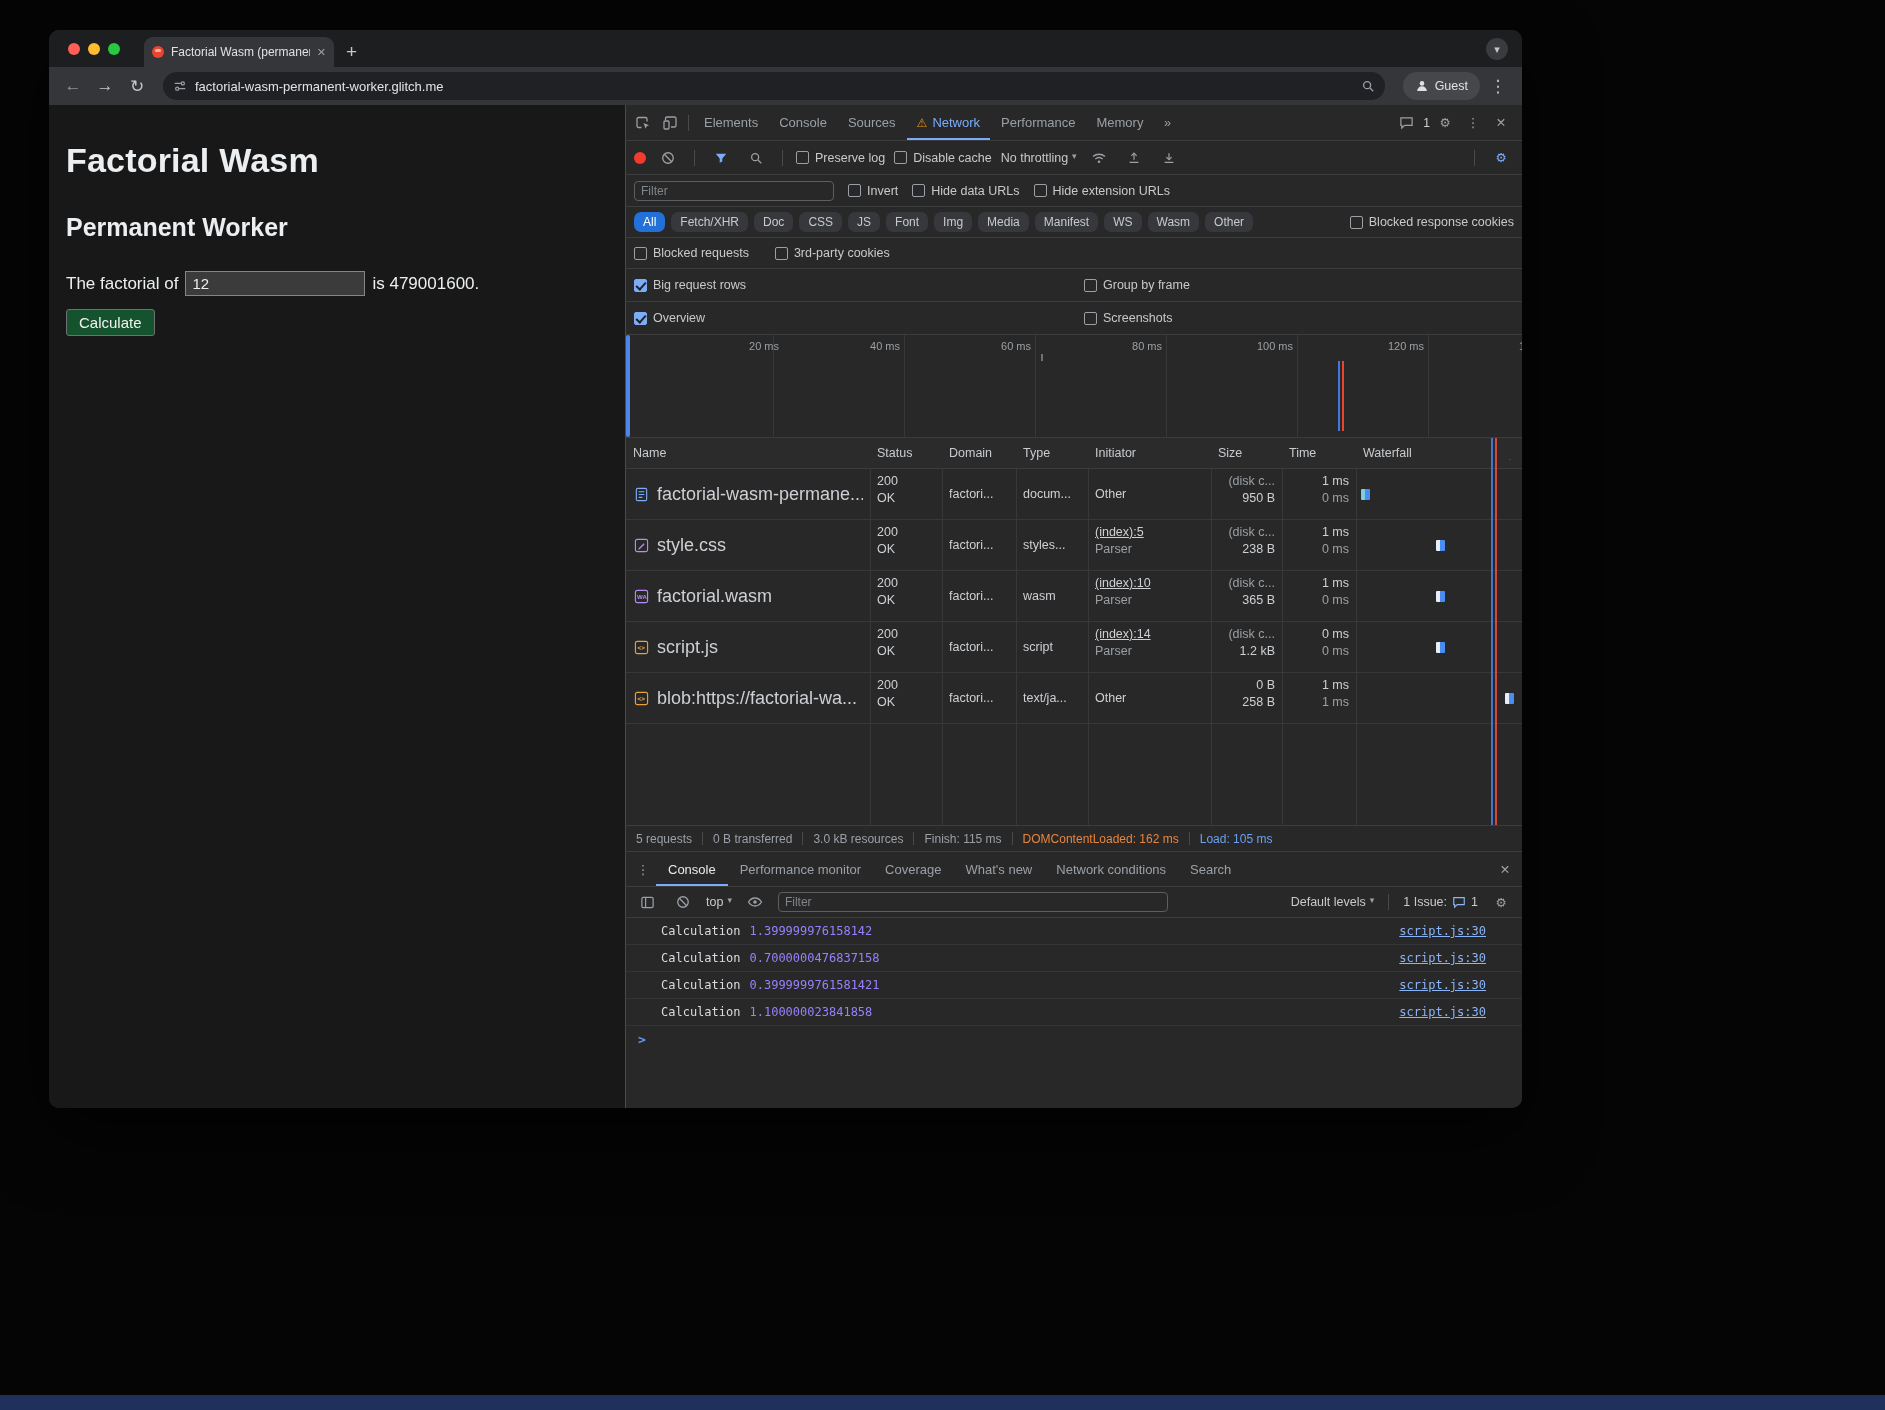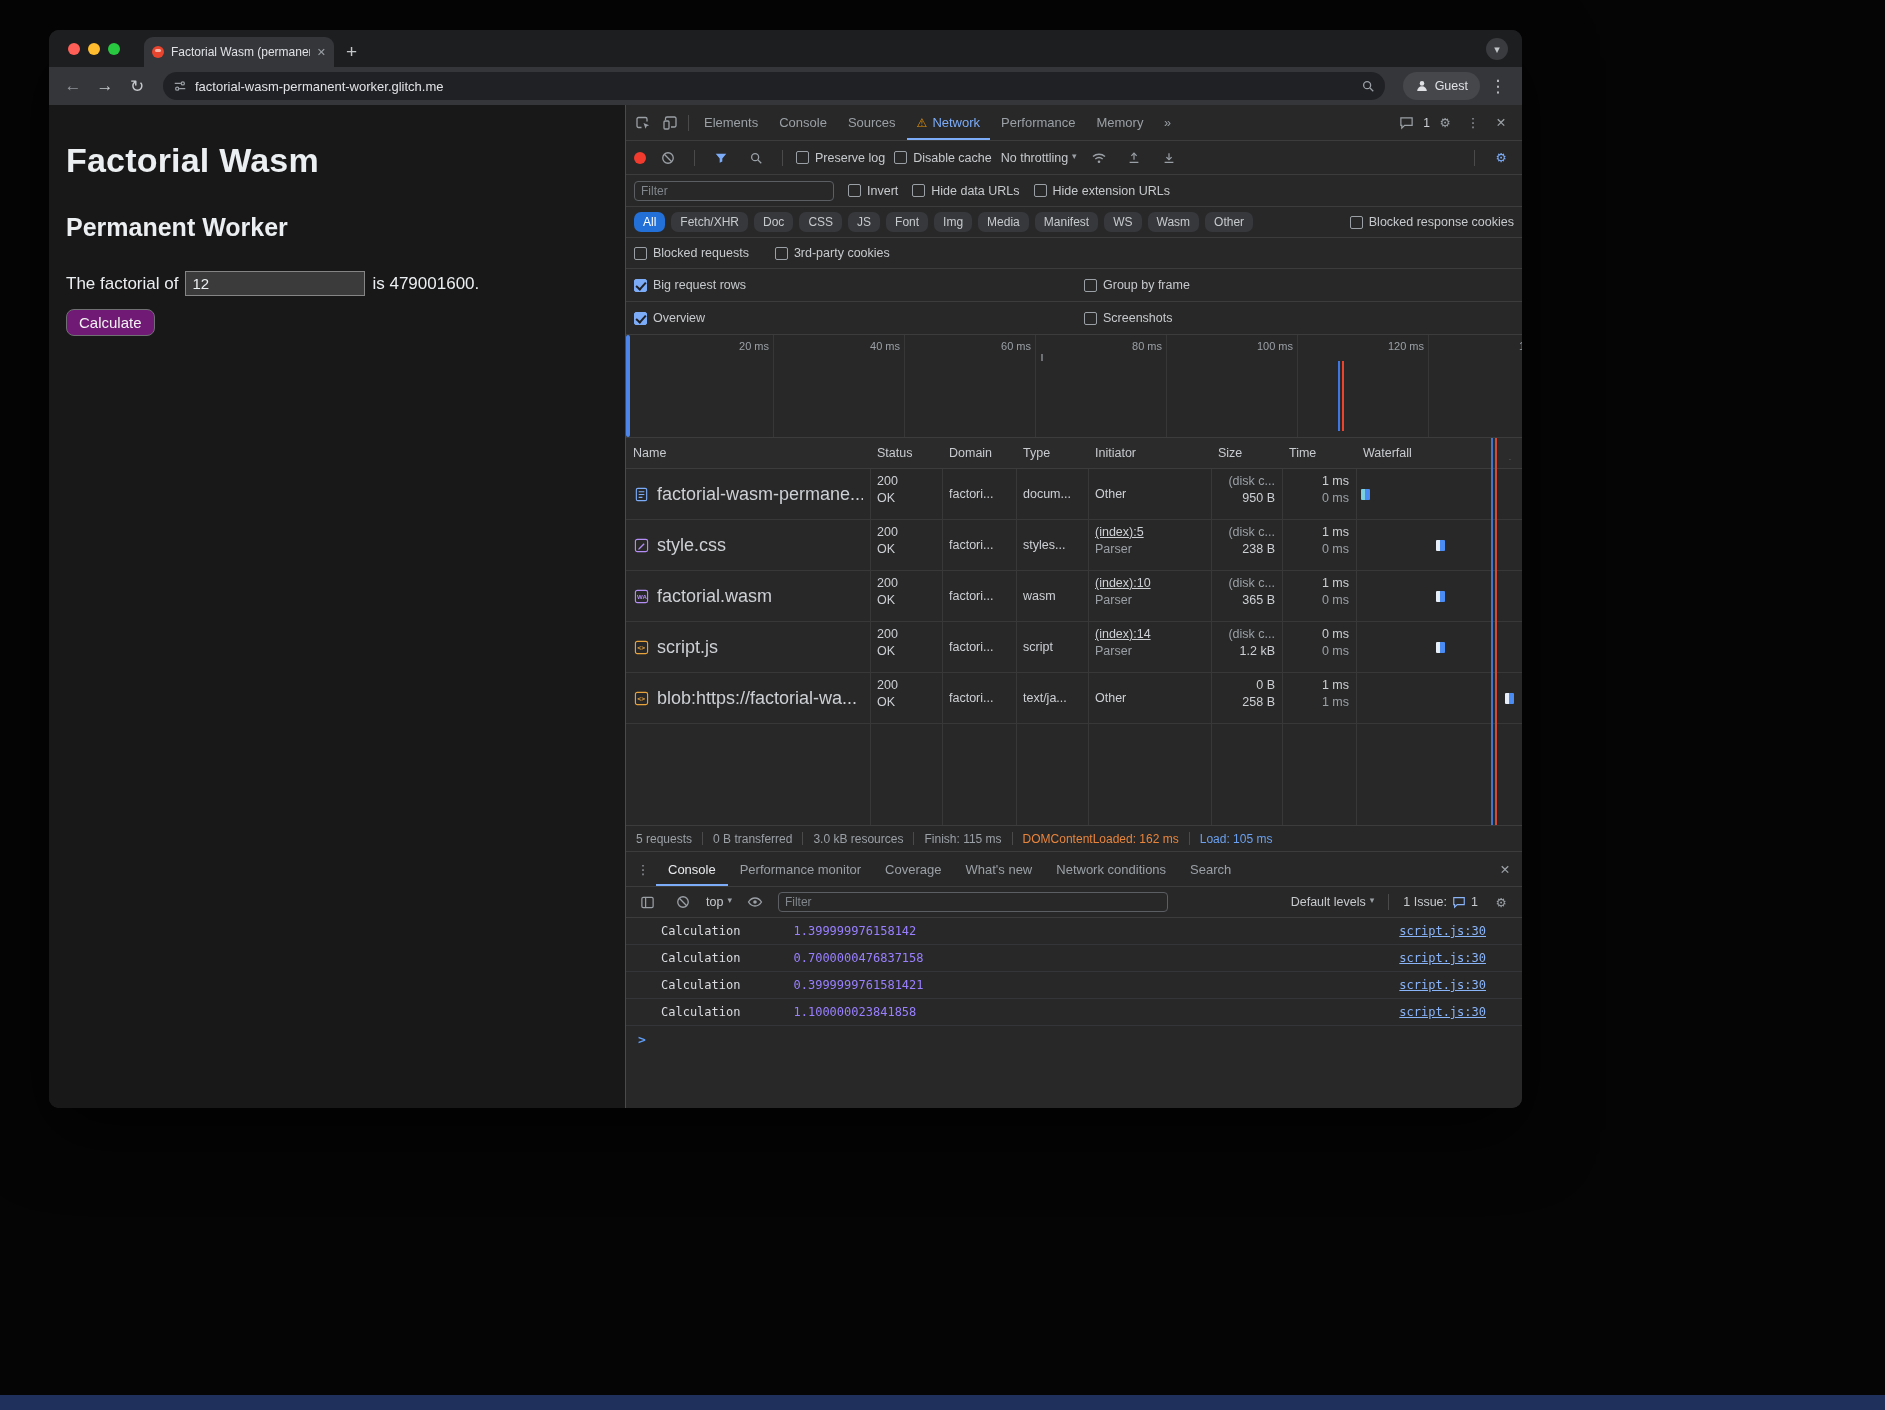--- a/index.html
+++ b/index.html
@@ -51,22 +51,22 @@
   
   .content { flex:1; display:flex; min-height:0; }
 
   
   .page { width:576px; flex:none; background:#181818; color:#eceff1; padding:6px 16px; }
   .page h1 { font-size:34px; font-weight:700; margin:30px 0 0 1px; letter-spacing:.2px; }
   .page h2 { font-size:25px; font-weight:700; margin:33px 0 0 1px; }
   .fact-row { margin:29px 0 0 1px; font-size:17px; display:flex; align-items:center; gap:7px; }
   .fact-input { width:180px; height:25px; background:#3b3b3b; border:1px solid #858585;
                 color:#eceff1; font-size:15px; padding:0 6px; font-family:"Liberation Sans",sans-serif; }
-  .calc-btn { margin:13px 0 0 1px; background:#701a75; border:1px solid #6e7072; color:#f2f2f2;
-              font-size:15px; padding:4px 12px; border-radius:8px; font-family:"Liberation Sans",sans-serif; }
+  .calc-btn { margin:13px 0 0 1px; background:#14532d; border:1px solid #6e7072; color:#f2f2f2;
+              font-size:15px; padding:4px 12px; border-radius:3px; font-family:"Liberation Sans",sans-serif; }
 
   
   .devtools { flex:1; background:#282828; border-left:1px solid #4a4a4a; display:flex; flex-direction:column;
               font-size:12.5px; color:#cdd0d4; min-width:0; }
   .row-line { border-bottom:1px solid #3c3c3c; display:flex; align-items:center; flex:none; }
 
   .dt-tabs { height:36px; padding:0 4px; gap:1px; }
   .ti { width:26px; height:26px; display:flex; align-items:center; justify-content:center; color:#9aa0a6;
         border-radius:4px; flex:none; }
   .ti.blue { color:#7cacf8; }
@@ -153,21 +153,21 @@
   
   .drawer-tabs { height:35px; padding:0 4px; gap:0; }
   .drw-tab { height:100%; display:flex; align-items:center; padding:0 12px; color:#9aa0a6; font-size:13px; white-space:nowrap; }
   .drw-tab.active { color:#e8eaed; box-shadow:inset 0 -2px 0 #7cacf8; }
   .console-toolbar { height:31px; padding:0 8px; gap:10px; }
   .console-filter { width:390px; }
   .issue-group { display:flex; align-items:center; gap:5px; color:#c7cacd; white-space:nowrap; }
   .issue-bubble { color:#8ab4f8; display:flex; align-items:center; }
 
   .console-logs { flex:none; font-family:"DejaVu Sans Mono", monospace; font-size:12px; }
-  .clog { height:27px; display:flex; align-items:center; padding:0 36px 0 35px; border-bottom:1px solid #333538;gap:44px; }
+  .clog { height:27px; display:flex; align-items:center; padding:0 36px 0 35px; border-bottom:1px solid #333538; }
   .clog-label { color:#dadce0; }
   .clog-value { color:#9980ff; margin-left:9px; }
   .clog-src { margin-left:auto; color:#8ab4f8; text-decoration:underline; }
   .console-prompt { height:26px; display:flex; align-items:center; padding:0 12px; flex:none; }
   .prompt-chevron { color:#5f9df6; font-weight:bold; font-family:"DejaVu Sans Mono",monospace; font-size:13px; }
   .console-filler { height:56px; flex:none; }
 
   svg { display:block; }
 </style>
 </head>
@@ -410,21 +410,21 @@
       </div>
 
       <div class="timeline">
         <div class="tl-grid" style="left:147px"></div>
         <div class="tl-grid" style="left:278px"></div>
         <div class="tl-grid" style="left:409px"></div>
         <div class="tl-grid" style="left:540px"></div>
         <div class="tl-grid" style="left:671px"></div>
         <div class="tl-grid" style="left:802px"></div>
 
-        <div class="tl-label" style="left:93px">20 ms</div>
+        <div class="tl-label" style="left:103px">20 ms</div>
         <div class="tl-label" style="left:224px">40 ms</div>
         <div class="tl-label" style="left:355px">60 ms</div>
         <div class="tl-label" style="left:486px">80 ms</div>
         <div class="tl-label" style="left:617px">100 ms</div>
         <div class="tl-label" style="left:748px">120 ms</div>
         <div class="tl-label" style="left:879px">140 ms</div>
         <div class="tl-tick"></div>
         <div class="tl-spike-blue"></div>
         <div class="tl-spike-red"></div>
         <div class="tl-handle"></div>

